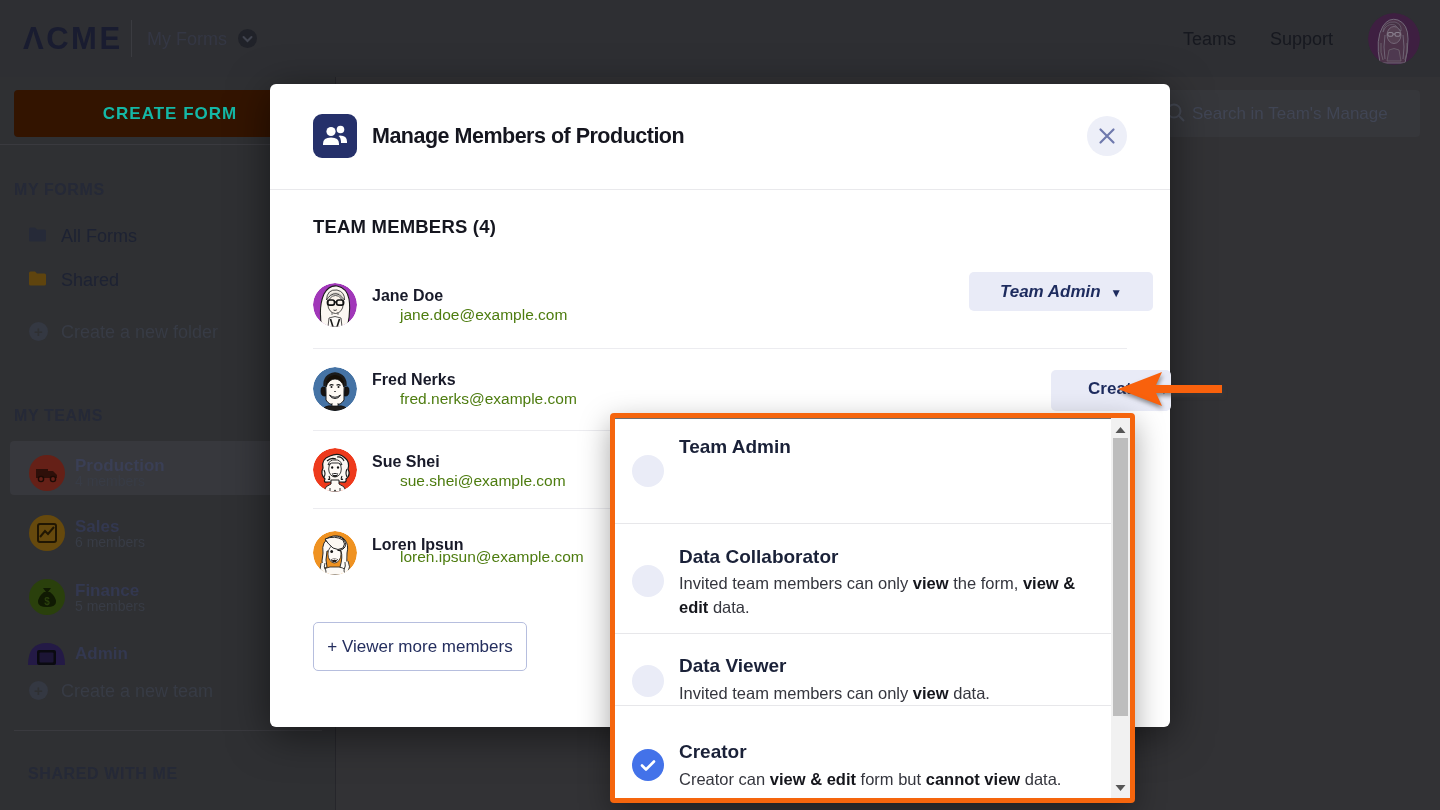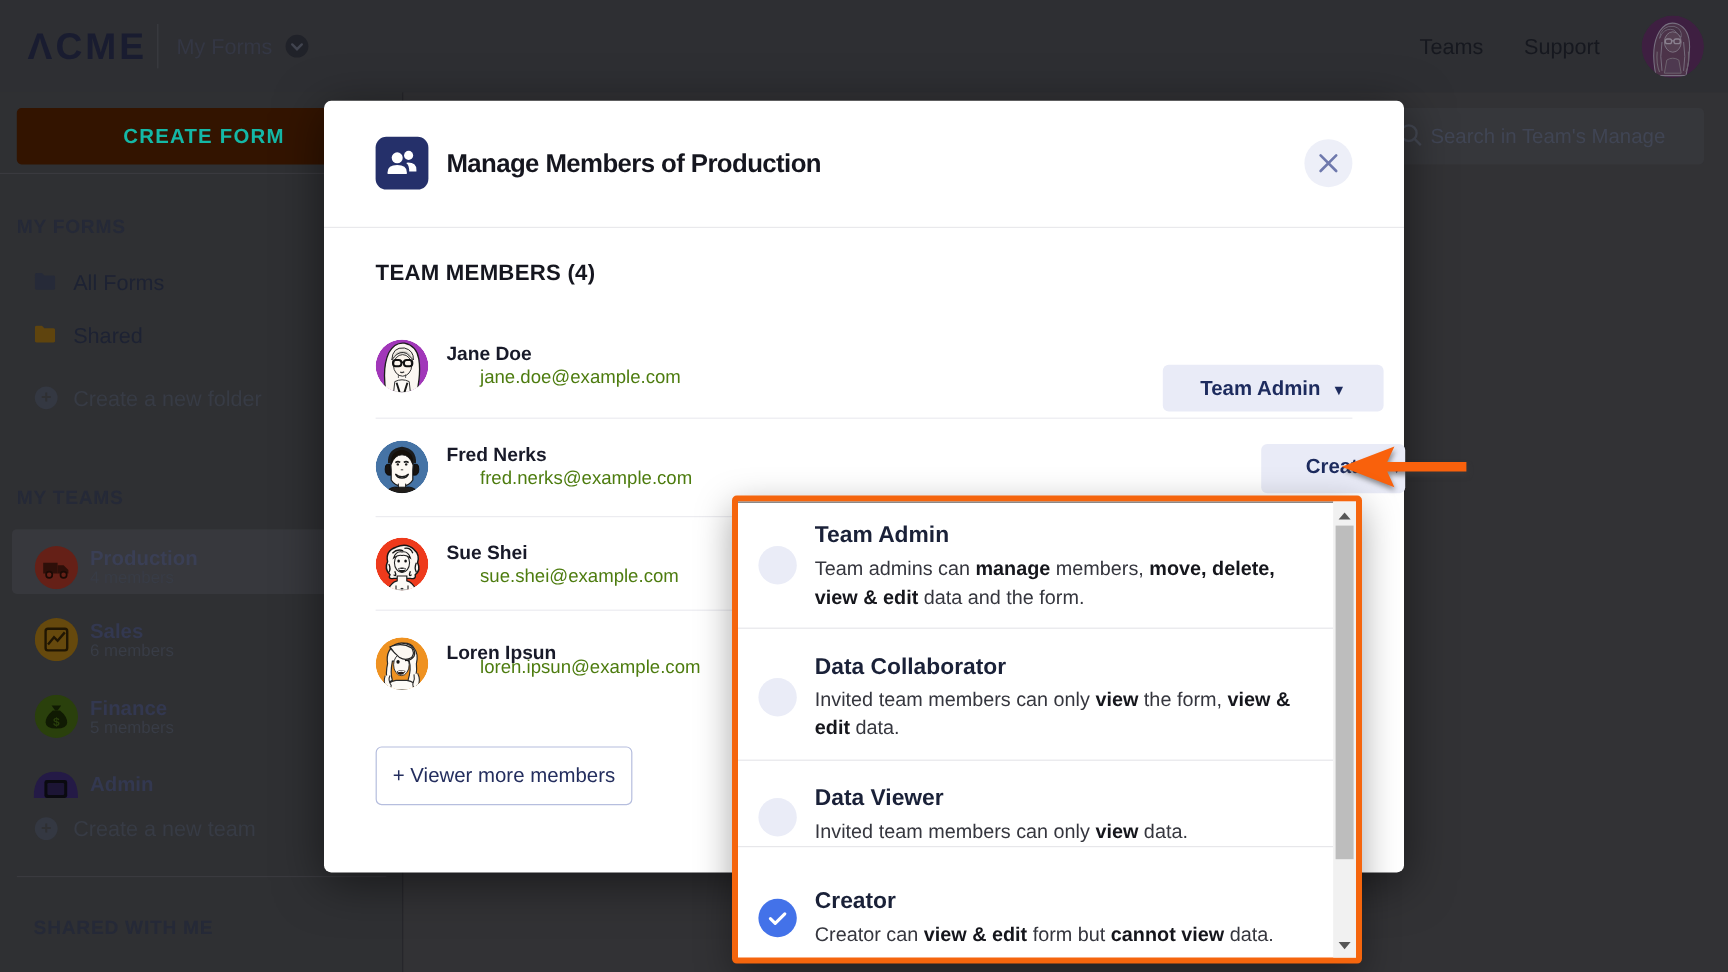--- a/index.html
+++ b/index.html
@@ -173,21 +173,21 @@
             <rect x="23.6" y="17" width="7" height="5.2" rx="2.2" fill="none" stroke="#111" stroke-width="1.7"></rect>
             <line x1="21.2" y1="19" x2="23.8" y2="19" stroke="#111" stroke-width="1.4"></line>
             <path d="M20.5 27 Q22 28 23.8 26.8" stroke="#333" fill="none" stroke-width="1"></path>
             <path d="M19 32 L19 29 M25 32 L25 29" stroke="#444" stroke-width="0.7"></path>
             <path d="M16 35 Q22 32 28 35 L29 44 H15 Z" fill="#fdfbf8" stroke="#2a2a2a" stroke-width="0.8"></path>
             <path d="M17.5 36 L20 44 M26.5 36 L24 44" stroke="#1a1a1a" stroke-width="1.6"></path>
           </g>
         </svg></div>
     <div class="abs mname" style="left:102px; top:203px;">Jane Doe</div>
     <div class="abs memail" style="left:102px; top:222px;">jane.doe@example.com</div>
-    <div class="abs rolebtn" style="left:699px; top:220px; width:184px; height:39px; line-height:39px;">Team Admin&nbsp; <span style="font-size:12px;">▼</span></div>
+    <div class="abs rolebtn" style="left:699px; top:188px; width:184px; height:39px; line-height:39px;font-style:italic;">Team Admin&nbsp; <span style="font-size:12px;">▼</span></div>
     <div class="abs rowdiv" style="top:264px;"></div>
 
     <div class="abs avatar" id="av2" style="left:43px; top:283px;"><svg width="44" height="44" viewBox="0 0 44 44">
           <defs>
             <clipPath id="c2">
               <circle cx="22" cy="22" r="22"></circle>
             </clipPath>
           </defs>
           <g clip-path="url(#c2)">
             <circle cx="22" cy="22" r="22" fill="#4573a5"></circle>
@@ -261,21 +261,20 @@
   </div>
 
   <svg class="abs" style="left:1110px; top:365px; filter:drop-shadow(1px 3px 2px rgba(60,60,60,0.55));" width="120" height="50" viewBox="0 0 120 50">
     <polygon points="8,24 52,7 46,20 112,20 112,28 46,28 52,41" fill="#f9610c"></polygon>
   </svg>
 
   <div class="abs" id="dropdown">
     <div class="abs" id="ddtopline"></div>
     <div class="abs dd-radio" style="top:37px;"></div>
     <div class="abs dd-title" style="top:18px;">Team Admin</div>
-    <div class="abs dd-desc" style="top:45px;">Team admins can <b>manage</b> members, <b>move, delete,</b><br><b>view &amp; edit</b> data and the form.</div>
     <div class="abs dd-div" style="top:105px;"></div>
     <div class="abs dd-radio" style="top:147px;"></div>
     <div class="abs dd-title" style="top:128px;">Data Collaborator</div>
     <div class="abs dd-desc" style="top:154px;">Invited team members can only <b>view</b> the form, <b>view &amp;</b><br><b>edit</b> data.</div>
     <div class="abs dd-div" style="top:215px;"></div>
     <div class="abs dd-radio" style="top:247px;"></div>
     <div class="abs dd-title" style="top:236.5px;">Data Viewer</div>
     <div class="abs dd-desc" style="top:264px;">Invited team members can only <b>view</b> data.</div>
     <div class="abs dd-div" style="top:287px;"></div>
     <div class="abs dd-radio" style="top:331px; background:#4372e9;"><svg width="32" height="32" viewBox="0 0 32 32">

